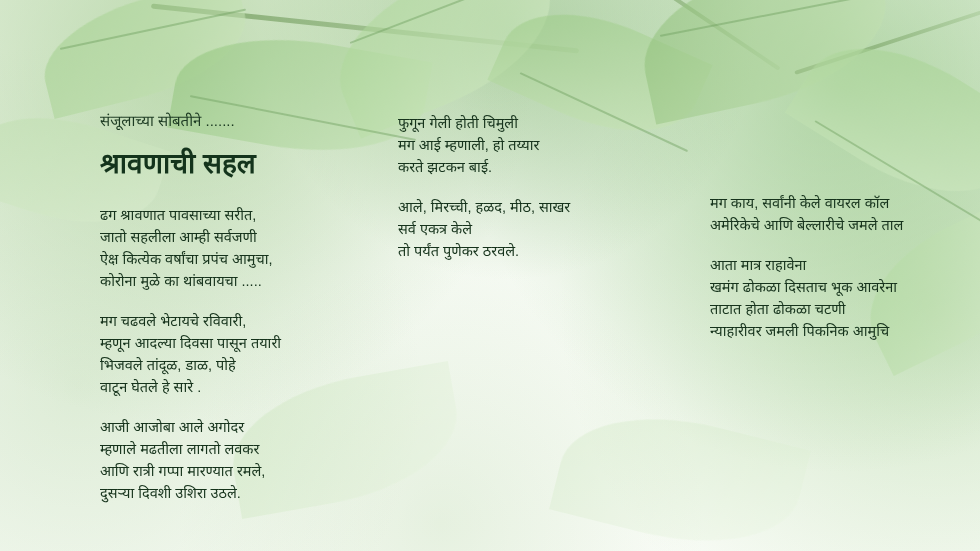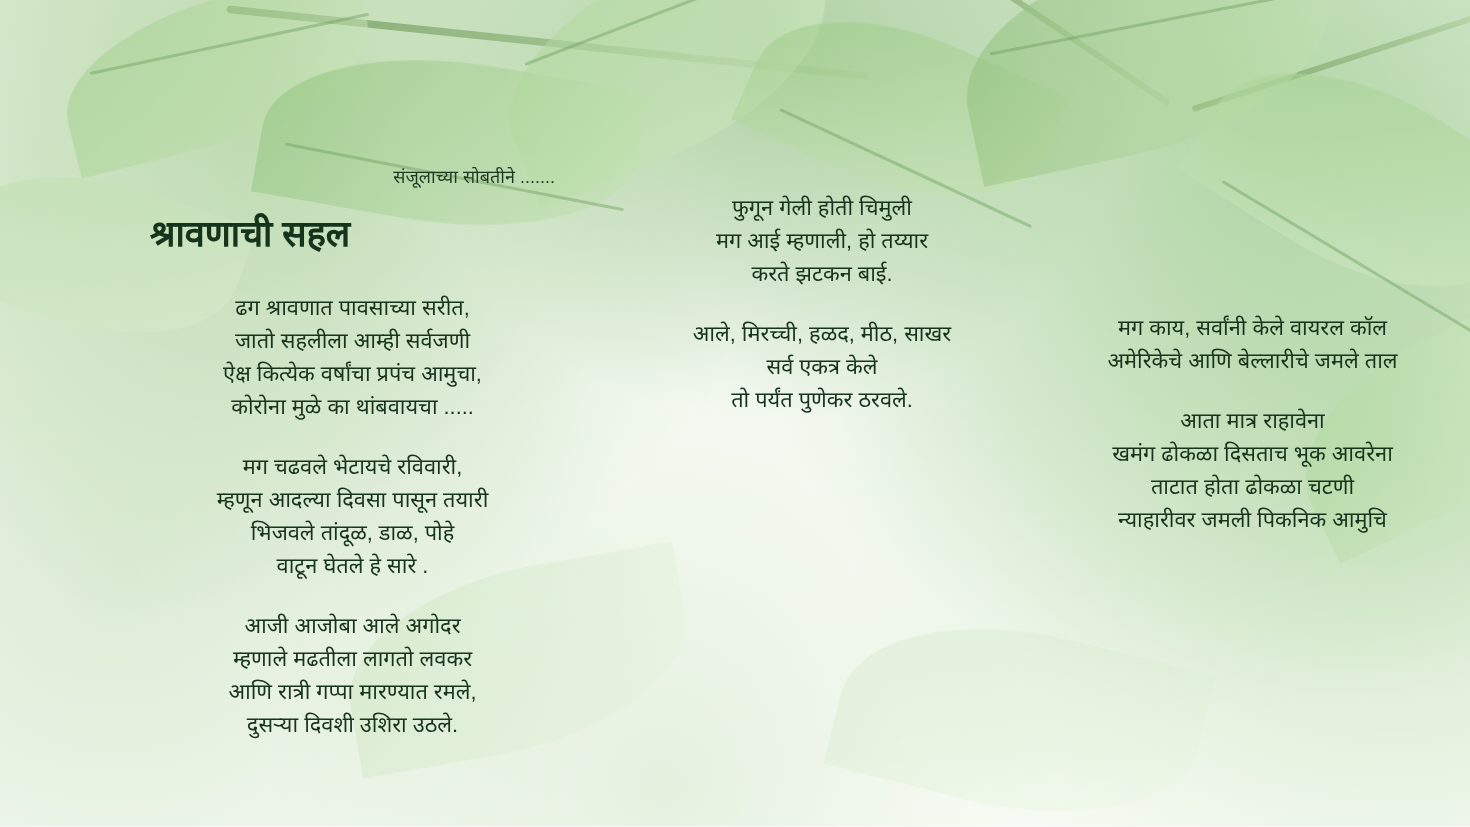--- a/index.html
+++ b/index.html
@@ -57,39 +57,37 @@
   }
   .col {
     position: absolute;
     color: #16331c;
   }
   .col-1 { left: 100px; top: 110px; width: 270px; }
   .col-2 { left: 398px; top: 112px; width: 300px; }
   .col-3 { left: 710px; top: 192px; width: 250px; }
 
   .intro {
-    font-size: 12px;
+    font-size: 15px;
     line-height: 1.45;
     margin: 0 0 14px 0;
     color: #1c3a22;
-    text-align: right;
   }
   .title {
-    font-size: 24px;
+    font-size: 28px;
     line-height: 1.3;
     margin: 0 0 22px 0;
     color: #14341c;
   }
   .stanza {
     font-size: 14.5px;
     line-height: 1.52;
-    margin: 16px 0 18px 0;
+    margin: 0 0 18px 0;
     color: #16331c;
     white-space: pre-line;
-    text-align: center;
   }
   .stanza:last-child { margin-bottom: 0; }
 </style>
 </head>
 <body>
 
 <div class="poster">
 
   <div class="bg">
     <div class="stem" style="left:150px; top:26px; width:430px; height:5px; transform:rotate(6deg);"></div>

